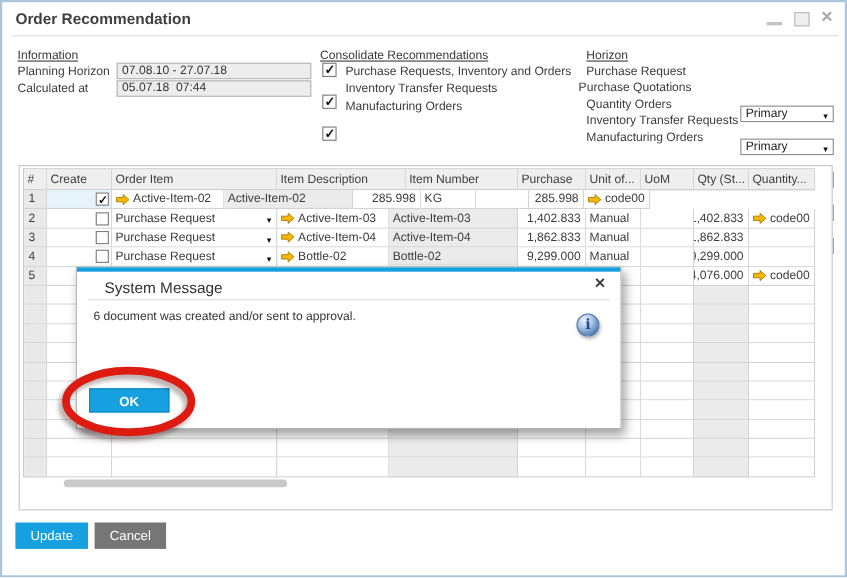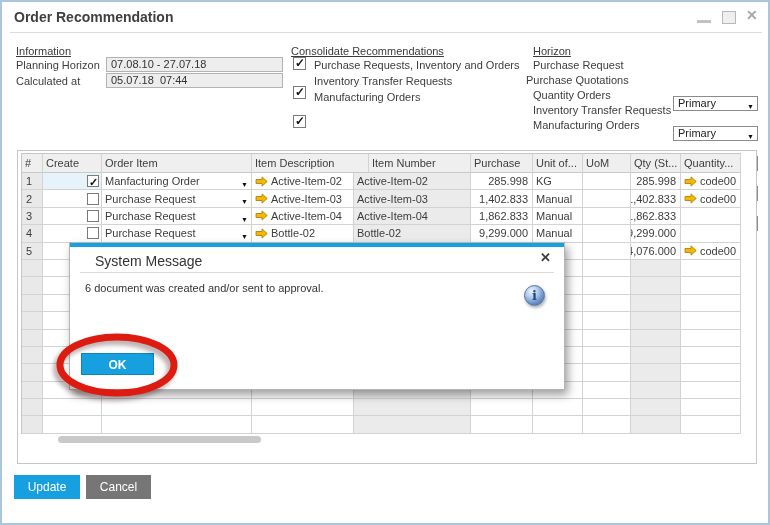--- a/index.html
+++ b/index.html
@@ -150,24 +150,20 @@
           <div class="gcell" style="width: 50px;">Unit of...</div>
           <div class="gcell" style="width: 48px;">UoM</div>
           <div class="gcell" style="width: 50px;">Qty (St...</div>
           <div class="gcell" style="width: 60px;">Quantity...</div>
         </div>
         <div class="grow">
           <div class="gcell c-num" style="width: 21px;">1</div>
           <div class="gcell c-create sel" style="width: 59px;">
             <span class="cb small checked"></span>
           </div>
-          <div class="gcell c-ot" style="width: 150px;">
-            <span>Manfacturing Order</span>
-            <span class="dd">▼</span>
-          </div>
           <div class="gcell" style="width: 102px;">
             <span class="larrow"><svg width="13" height="11" viewBox="0 0 13 11">
                 <path d="M1 3.5 H7 V0.9 L12.2 5.5 L7 10.1 V7.5 H1 Z" fill="#F5B700" stroke="#a87900" stroke-width="0.8"></path>
               </svg></span>
             <span>Active-Item-02</span>
           </div>
           <div class="gcell c-gray" style="width: 117px;">Active-Item-02</div>
           <div class="gcell c-right" style="width: 62px;">285.998</div>
           <div class="gcell" style="width: 50px;">KG</div>
           <div class="gcell" style="width: 48px;"></div>

